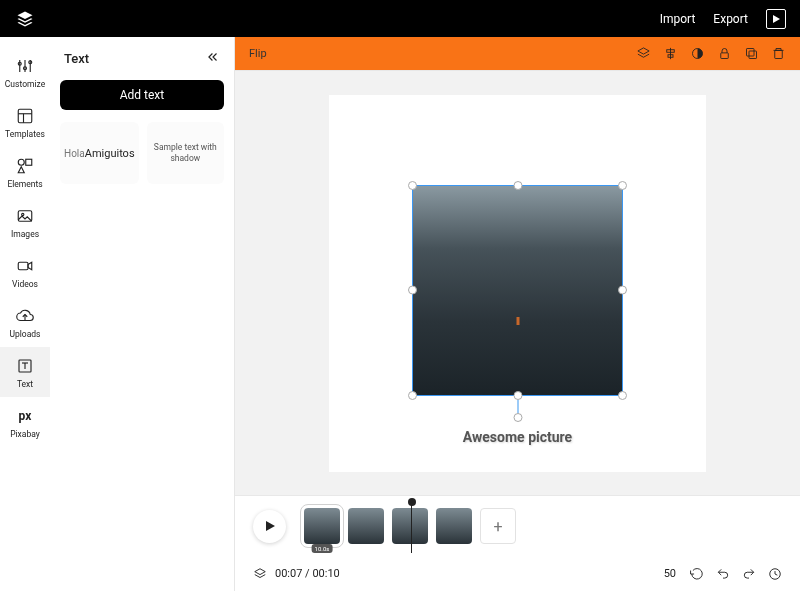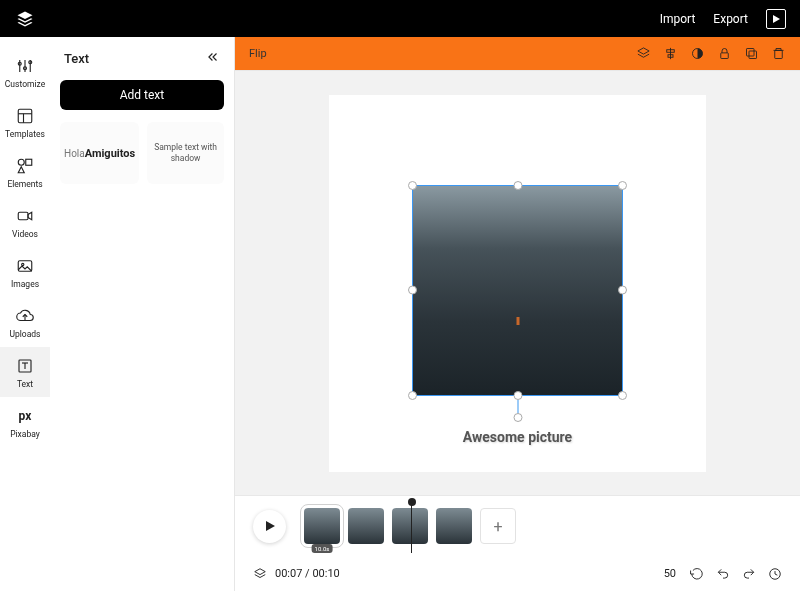--- a/index.html
+++ b/index.html
@@ -20,21 +20,21 @@
   .nav-item .px { font-weight:700; font-size:12px;}
 
   .side-panel { width:185px; background:#fff; border-right:1px solid #e6e6e6; display:flex; flex-direction:column; }
   .side-panel-hdr { display:flex; align-items:center; justify-content:space-between; padding:12px 14px; }
   .side-panel-hdr .title { font-size:13px; font-weight:500; color:#222; }
   .collapse-btn { cursor:pointer; }
   .add-text-btn { margin:0 10px 12px 10px; background:#000; color:#fff; border:none; border-radius:6px; font-size:12px; padding:8px 0; cursor:pointer; }
   .text-presets { display:flex; gap:8px; padding:0 10px; }
   .preset { flex:1; height:62px; background:#fbfbfb; border-radius:6px; display:flex; flex-direction:row; align-items:center; justify-content:space-between; font-size:9px; color:#333; text-align:center; padding:4px; cursor:pointer; }
   .preset .l1 { font-size:10px; color:#777;}
-  .preset .l2 { font-size:11px; font-weight:700; color:#222; margin-top:0;}
+  .preset .l2 { font-size:11px; font-weight:400; color:#222; margin-top:0;}
   .preset.shadow-sample { font-size:8.5px; color:#555; line-height:1.3; }
 
   .workspace { flex:1; display:flex; flex-direction:column; }
   .context-bar { height:34px; background:#f97316; border-bottom:1px solid #e8e8e8; display:flex; align-items:center; padding:6px 14px; }
   .context-bar .ctx-label { font-size:11px; color:#333; cursor:pointer;}
   .context-bar .spacer { flex:1; }
   .ctx-icons { display:flex; gap:12px; align-items:center;}
   .ctx-icons .ci { width:15px; height:15px; cursor:pointer; display:flex; align-items:center; justify-content:center;}
   .ctx-icons .ci svg { width:15px; height:15px; stroke:#222; fill:none; stroke-width:1.4;}
 
@@ -126,35 +126,35 @@
             <circle cx="7" cy="7" r="4"></circle>
             <rect x="13" y="3" width="8" height="8"></rect>
             <polygon points="7,13 11,21 3,21"></polygon>
           </svg>
         </div>
       <span>Elements</span>
     </div>
     <div class="nav-item">
       <div class="nicon">
           <svg viewBox="0 0 24 24">
-            <rect x="3" y="7" width="13" height="10" rx="2"></rect>
-            <polygon points="16,10 21,7 21,17 16,14"></polygon>
-          </svg>
-        </div>
-      <span>Videos</span>
-    </div>
-    <div class="nav-item">
-      <div class="nicon">
-          <svg viewBox="0 0 24 24">
             <rect x="3" y="5" width="18" height="14" rx="2"></rect>
             <circle cx="9" cy="10" r="1.5"></circle>
             <path d="M3 17l5-5 4 4 3-3 6 6"></path>
           </svg>
         </div>
       <span>Images</span>
+    </div>
+    <div class="nav-item">
+      <div class="nicon">
+          <svg viewBox="0 0 24 24">
+            <rect x="3" y="7" width="13" height="10" rx="2"></rect>
+            <polygon points="16,10 21,7 21,17 16,14"></polygon>
+          </svg>
+        </div>
+      <span>Videos</span>
     </div>
     <div class="nav-item">
       <div class="nicon">
           <svg viewBox="0 0 24 24">
             <path d="M6 18a5 5 0 0 1 0-10 7 7 0 0 1 13 2 4 4 0 0 1 0 8H6z"></path>
             <polyline points="9,13 12,10 15,13"></polyline>
             <line x1="12" y1="10" x2="12" y2="18"></line>
           </svg>
         </div>
       <span>Uploads</span>

